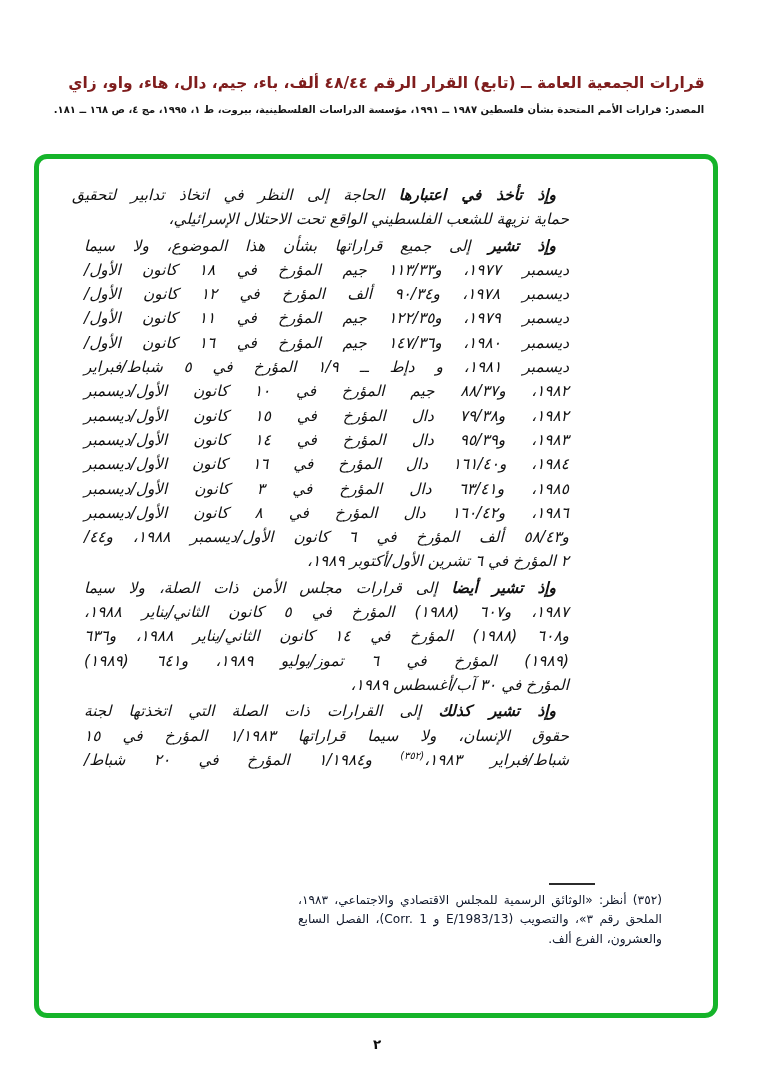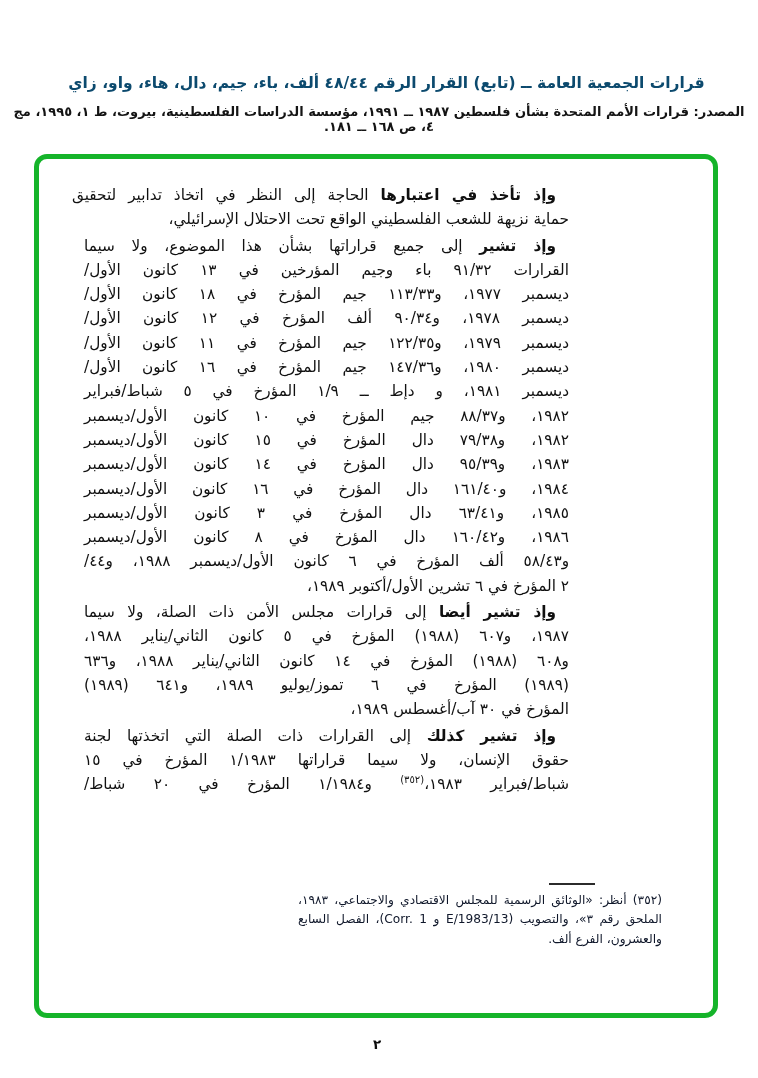--- a/index.html
+++ b/index.html
@@ -4,39 +4,39 @@
 <style>
   html,body{margin:0;padding:0;}
   body{
     width:758px;height:1078px;position:relative;overflow:hidden;
     background:#ffffff;color:#141414;
     font-family:"DejaVu Sans",sans-serif;
   }
   .hdr1{
     position:absolute;top:74px;left:20px;right:5px;
     direction:rtl;text-align:center;
-    font-weight:bold;font-size:15.5px;letter-spacing:0px;color:#0c4a6e;
+    font-weight:bold;font-size:15.5px;letter-spacing:0px;color:#7f1d1d;
   }
   .hdr2{
     position:absolute;top:104px;left:10px;right:10px;
     direction:rtl;text-align:center;
-    font-weight:bold;font-size:13px;color:#141414;
+    font-weight:bold;font-size:10px;color:#141414;
   }
   .frame{
     position:absolute;left:34px;top:154px;width:674px;height:854px;
     border:5px solid #15b42a;border-radius:13px;background:transparent;
   }
   .doc{
     position:absolute;left:72px;top:183px;width:497px;
     direction:rtl;unicode-bidi:embed;
     font-size:15.3px;line-height:24.3px;color:#101010;
     text-align:justify;
   }
   .para + .para{margin-top:2px;margin-left:12px;}
-  .line{text-align:justify;text-align-last:justify;min-height:24.3px;}
+  .line{text-align:justify;text-align-last:justify;min-height:24.3px;font-style:italic;}
   .line.first{padding-right:13px;}
   .line.endline{text-align-last:right;}
   .line b{font-weight:bold;}
   .line sup{font-size:10px;line-height:0;vertical-align:super;}
   .fn-sep{
     position:absolute;left:549px;top:883px;width:46px;height:2px;
     background:#2b2b2b;
   }
   .fnote{
     position:absolute;left:298px;top:891px;width:364px;
@@ -58,21 +58,20 @@
 
 <div class="frame" style="border-color: rgb(21, 180, 42);"></div>
 
 <div class="doc">
     <div class="para">
       <div class="line first"><b>وإذ تأخذ في اعتبارها</b> الحاجة إلى النظر في اتخاذ تدابير لتحقيق</div>
       <div class="line endline">حماية نزيهة للشعب الفلسطيني الواقع تحت الاحتلال الإسرائيلي،</div>
     </div>
     <div class="para">
       <div class="line first"><b>وإذ تشير</b> إلى جميع قراراتها بشأن هذا الموضوع، ولا سيما</div>
-      <div class="line">القرارات ٩١/٣٢ باء وجيم المؤرخين في ١٣ كانون الأول/</div>
       <div class="line">ديسمبر ١٩٧٧، و١١٣/٣٣ جيم المؤرخ في ١٨ كانون الأول/</div>
       <div class="line">ديسمبر ١٩٧٨، و٩٠/٣٤ ألف المؤرخ في ١٢ كانون الأول/</div>
       <div class="line">ديسمبر ١٩٧٩، و١٢٢/٣٥ جيم المؤرخ في ١١ كانون الأول/</div>
       <div class="line">ديسمبر ١٩٨٠، و١٤٧/٣٦ جيم المؤرخ في ١٦ كانون الأول/</div>
       <div class="line">ديسمبر ١٩٨١، و دإط ــ ١/٩ المؤرخ في ٥ شباط/فبراير</div>
       <div class="line">١٩٨٢، و٨٨/٣٧ جيم المؤرخ في ١٠ كانون الأول/ديسمبر</div>
       <div class="line">١٩٨٢، و٧٩/٣٨ دال المؤرخ في ١٥ كانون الأول/ديسمبر</div>
       <div class="line">١٩٨٣، و٩٥/٣٩ دال المؤرخ في ١٤ كانون الأول/ديسمبر</div>
       <div class="line">١٩٨٤، و١٦١/٤٠ دال المؤرخ في ١٦ كانون الأول/ديسمبر</div>
       <div class="line">١٩٨٥، و٦٣/٤١ دال المؤرخ في ٣ كانون الأول/ديسمبر</div>

